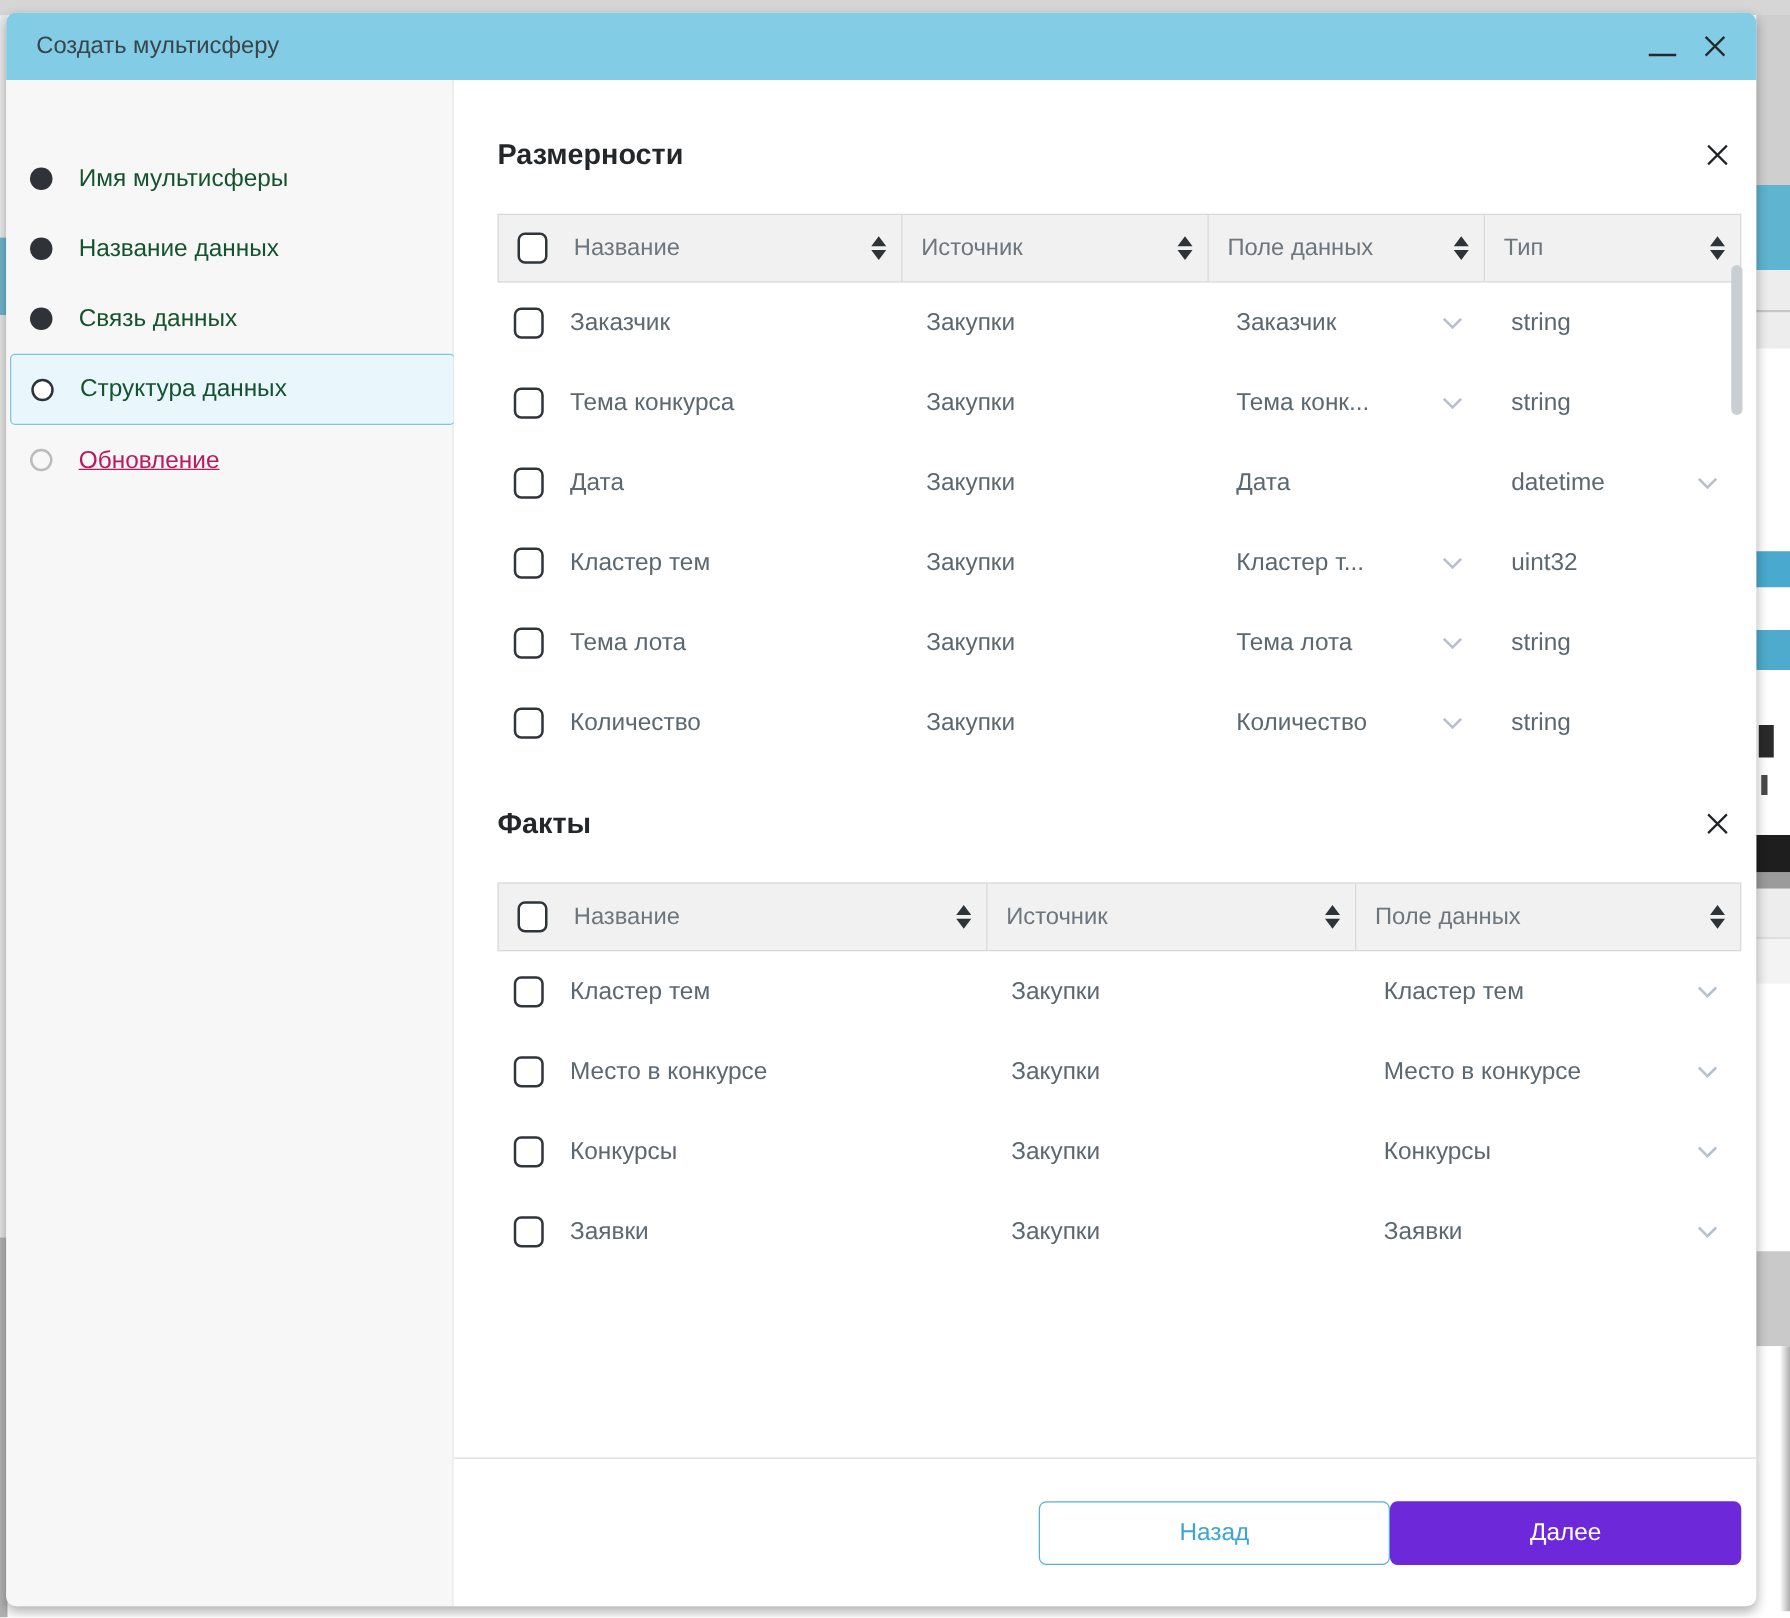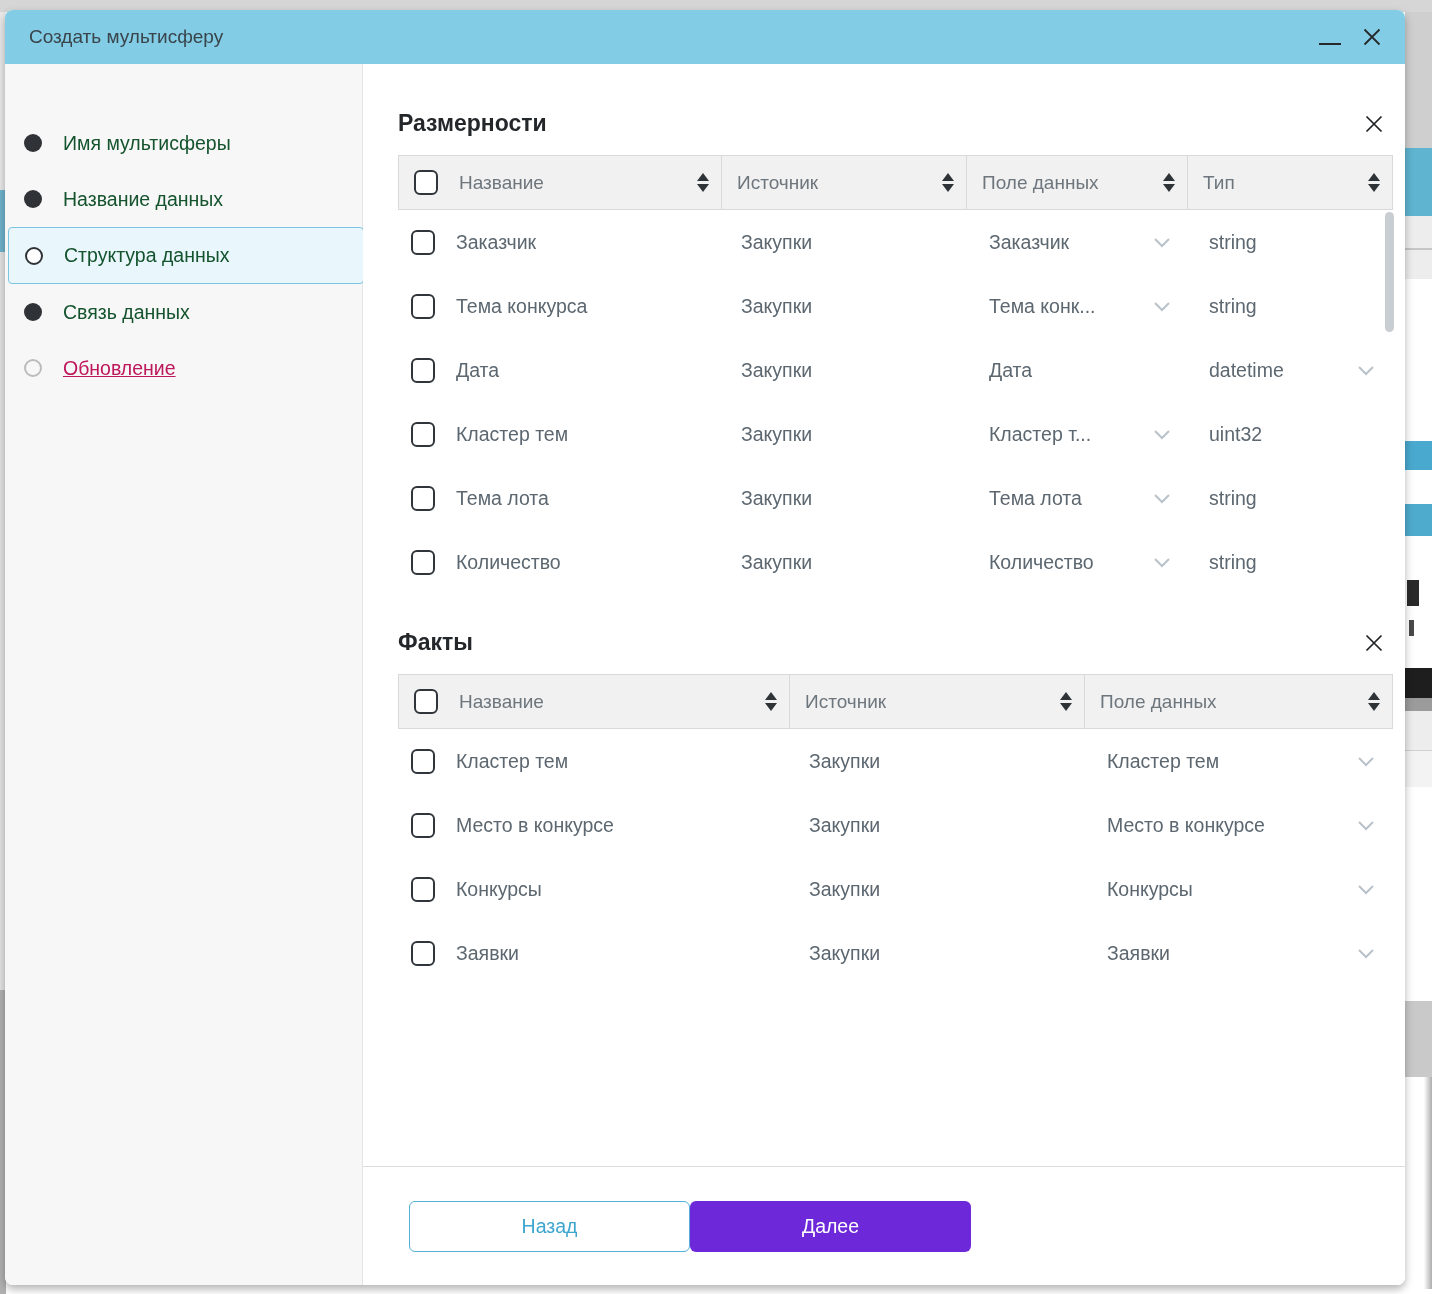--- a/index.html
+++ b/index.html
@@ -65,21 +65,21 @@
   .step.disabled .bullet { background:transparent; border:2.4px solid #bcbcbc; }
 
   
   .main { flex:1; background:#ffffff; position:relative; padding-left:35px; }
   .sec-head { width:995px; margin-top:44px; height:31px;
     display:flex; align-items:center; justify-content:space-between; }
   .sec-head.second { margin-top:33px; }
   .sec-head h2 { font-size:23px; font-weight:600; color:#24272a; }
   .sec-head .x-ic { margin-right:8px; }
 
-  .thead { width:995px; margin-top:16px; height:55px; background:#f1f1f1;
+  .thead { width:995px; margin-top:32px; height:55px; background:#f1f1f1;
     border:1px solid #d9d9d9; display:grid; }
   .thead.t1 { grid-template-columns:323px 245px 221px 204px; }
   .thead.t2 { grid-template-columns:391px 295px 307px; }
   .hcell { display:flex; align-items:center; border-right:1px solid #d9d9d9;
     padding:0 12px 0 15px; font-size:19px; color:#6e767d; }
   .hcell:last-child { border-right:none; }
   .hcell .checkbox { margin-right:21px; }
   .hcell .hlabel { white-space:nowrap; }
   .sort { margin-left:auto; display:flex; flex-direction:column; align-items:center; gap:3px; }
   .sort i { display:block; width:0; height:0;
@@ -99,21 +99,21 @@
   .c-type { padding-left:22px; padding-right:16px; justify-content:space-between; }
   .checkbox { width:24px; height:25px; border:2.2px solid #2f353b; border-radius:6px;
     background:#ffffff; flex-shrink:0; }
   .chev { display:flex; align-items:center; }
 
   .vscroll { position:absolute; right:11px; top:148px; width:9px; height:120px;
     border-radius:5px; background:#c9ced3; }
 
   .footer { position:absolute; left:0; right:0; bottom:0; height:119px;
     border-top:1px solid #dcdcdc; background:#ffffff;
-    display:flex; align-items:center; justify-content:flex-start;
+    display:flex; align-items:center; justify-content:flex-end;
     padding:0 12px 0 46px; }
   .btn { height:51px; width:281px; border-radius:6px; font-size:19.5px;
     display:flex; align-items:center; justify-content:center;
     font-family:"Liberation Sans", sans-serif; }
   .btn-back { background:#ffffff; border:1.6px solid #54b0d6; color:#3da6cf; }
   .btn-next { background:#6d28d9; border:none; color:#ffffff; }
 </style>
 </head>
 <body>
 
@@ -165,27 +165,27 @@
 
       <aside class="sidebar">
         <div class="step done">
           <span class="bullet"></span>
           <span>Имя мультисферы</span>
         </div>
         <div class="step done">
           <span class="bullet"></span>
           <span>Название данных</span>
         </div>
+        <div class="step done">
+          <span class="bullet"></span>
+          <span>Связь данных</span>
+        </div>
         <div class="step active">
           <span class="bullet"></span>
           <span>Структура данных</span>
-        </div>
-        <div class="step done">
-          <span class="bullet"></span>
-          <span>Связь данных</span>
         </div>
         <div class="step disabled">
           <span class="bullet"></span>
           <span>Обновление</span>
         </div>
       </aside>
 
       <main class="main">
 
         <div class="sec-head">

